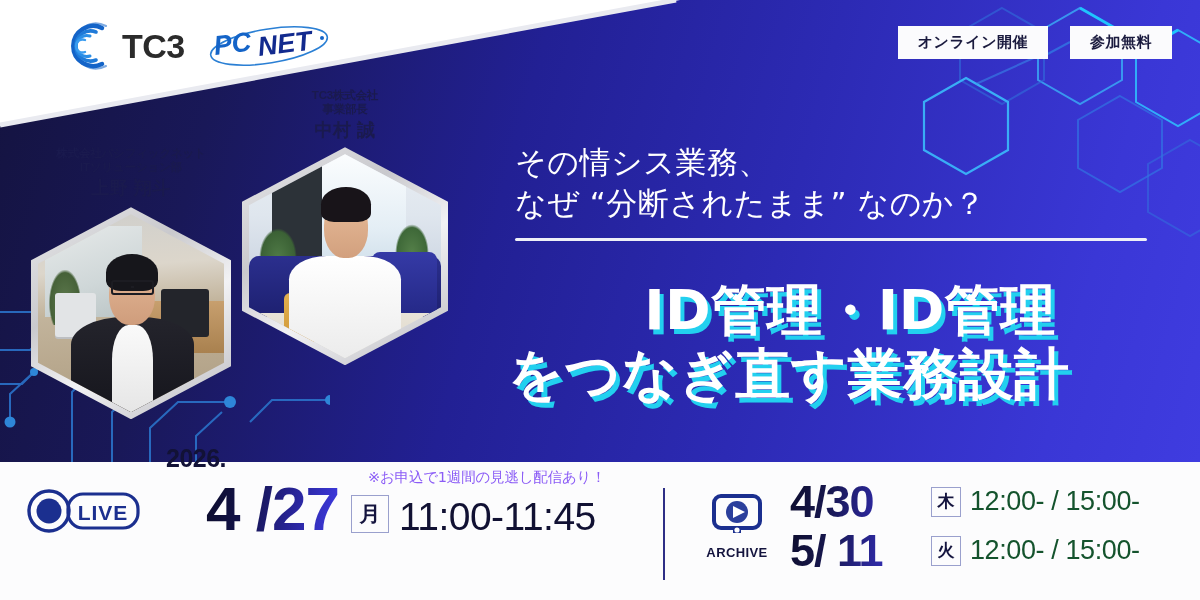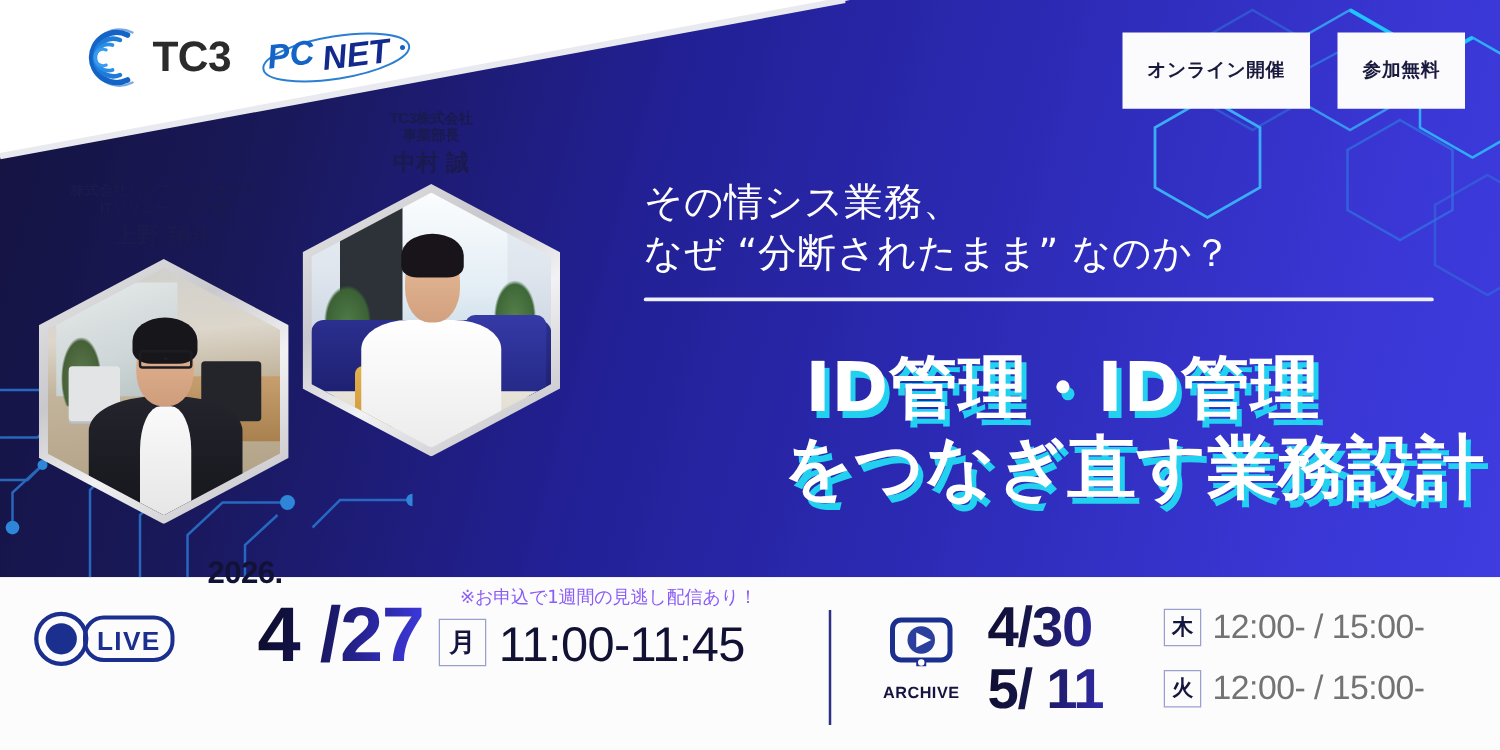--- a/index.html
+++ b/index.html
@@ -62,21 +62,21 @@
     font-size: 34px; font-weight: bold; color: #2b2b2b; letter-spacing: -0.5px;
     font-family: "Liberation Sans", sans-serif;
   }
   .logo-pcnet { position: relative; width: 125px; height: 48px; }
 
   
   .badges { position: absolute; right: 28px; top: 26px; z-index: 6; display: flex; gap: 22px; }
   .badge {
     background: #fbfbfd; color: #1a1a3e;
     font-size: 15px; font-weight: bold;
-    padding: 21px 20px; letter-spacing: 0.5px;
+    padding: 7px 20px; letter-spacing: 0.5px;
     white-space: nowrap;
     font-family: "Liberation Sans", "DejaVu Sans", sans-serif;
   }
 
   
   .speaker { position: absolute; z-index: 7; }
   .speaker-labels { text-align: center; color: #1a1a4e; line-height: 1.25; }
   .sp-company { font-size: 11.5px; font-weight: bold; letter-spacing: -0.2px; }
   .sp-dept    { font-size: 11.5px; font-weight: bold; letter-spacing: -0.2px; }
   .sp-name    { font-size: 18px; font-weight: bold; margin-top: 2px; letter-spacing: 0.5px; }
@@ -154,21 +154,21 @@
   .title { position: absolute; left: 508px; top: 278px; z-index: 6; width: 680px; }
   .title-line {
     color: #ffffff;
     font-size: 55px; font-weight: bold; line-height: 1.17;
     letter-spacing: 0.5px;
     text-shadow: 4px 5px 0 #22d0ef;
     font-family: "DejaVu Sans", "Liberation Sans", sans-serif;
     white-space: nowrap;
   }
   .title-line.l1 { text-align: center; padding-left: 4px; }
-  .title-line.l2 { text-align: right; }
+  .title-line.l2 { text-align: left; }
 
   
   .bottom { position: absolute; left: 0; bottom: 0; width: 1200px; height: 138px; background: #fcfcfd; z-index: 8; }
   .note {
     position: absolute; left: 368px; top: 6px;
     color: #8b5cf6; font-size: 14.5px; font-weight: normal; letter-spacing: -0.2px;
     font-family: "DejaVu Sans", "Liberation Sans", sans-serif;
   }
 
   .live-block { position: absolute; left: 26px; top: 18px; display: flex; align-items: flex-end; }
@@ -214,21 +214,21 @@
     background: linear-gradient(100deg,#0e0e2e 0%,#17174f 30%,#2b2799 62%,#3f3bdd 95%);
     -webkit-background-clip: text; background-clip: text; color: transparent;
     font-family: "Liberation Sans", sans-serif; letter-spacing: -1px;
   }
   .arch-daybox {
     display: inline-flex; align-items: center; justify-content: center;
     width: 30px; height: 30px; border: 1.4px solid #9aa0cd;
     color: #14143e; font-size: 17px; font-weight: bold; margin: 0 9px;
     font-family: "DejaVu Sans", "Liberation Sans", sans-serif;
   }
-  .arch-time { font-size: 27px; color: #737373; font-family: "Liberation Sans", sans-serif; letter-spacing: -0.4px; white-space: nowrap; text-align: center; }
+  .arch-time { font-size: 27px; color: #14532d; font-family: "Liberation Sans", sans-serif; letter-spacing: -0.4px; white-space: nowrap; text-align: center; }
 </style>
 </head>
 <body>
 
 <div id="banner">
 
   <div class="blue-panel"></div>
   <div class="blue-panel-main"></div>
   <div class="white-region"></div>
 

